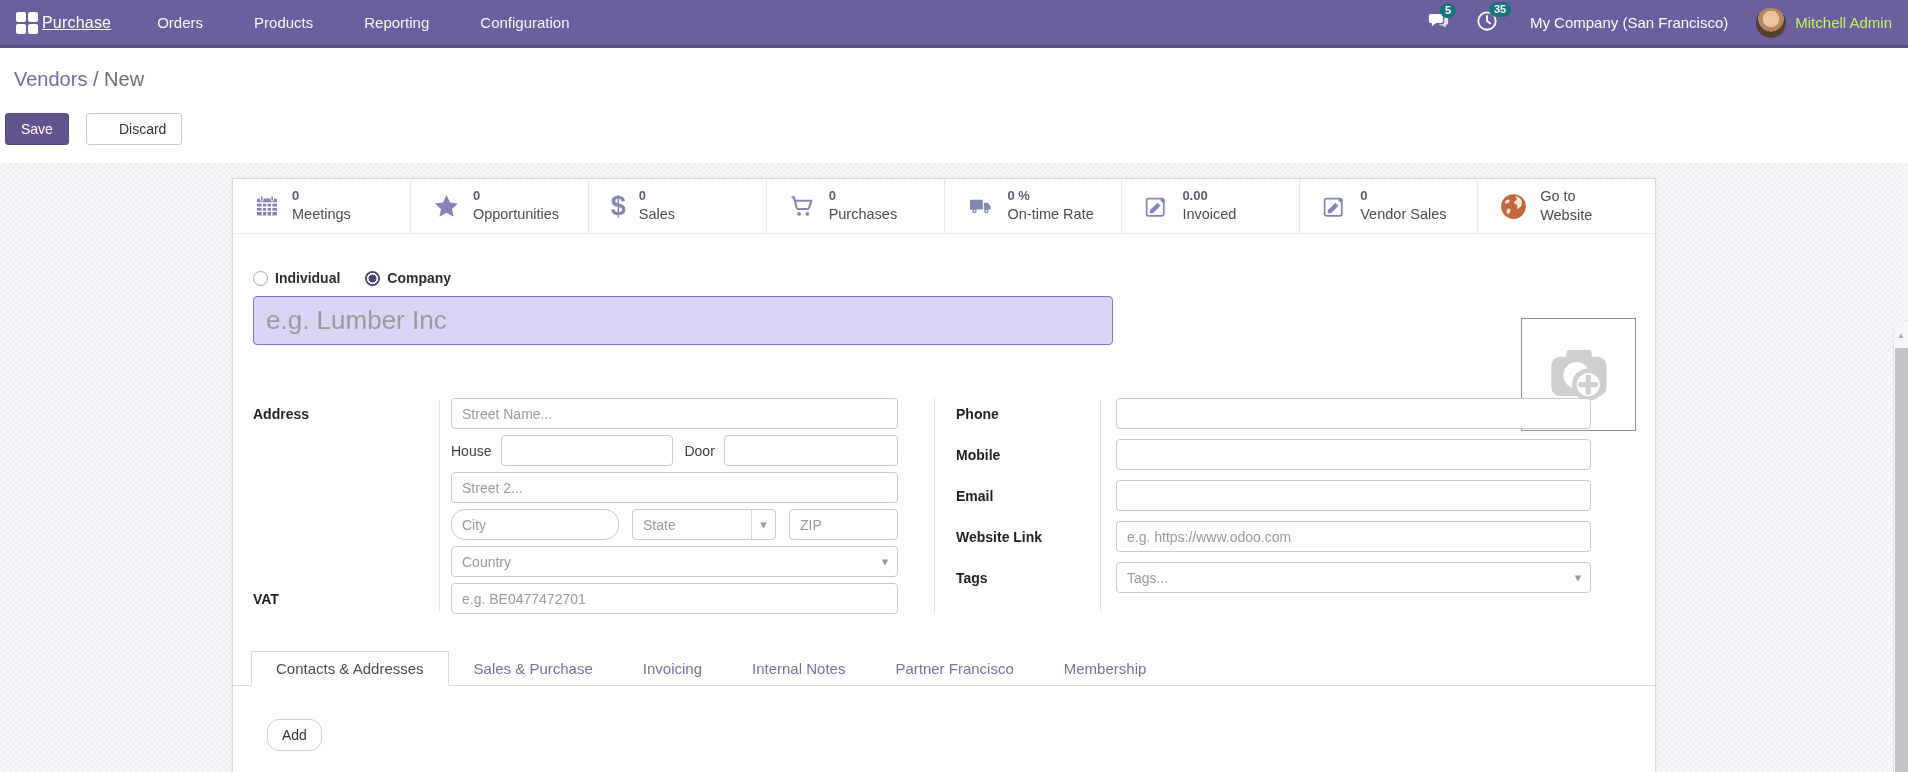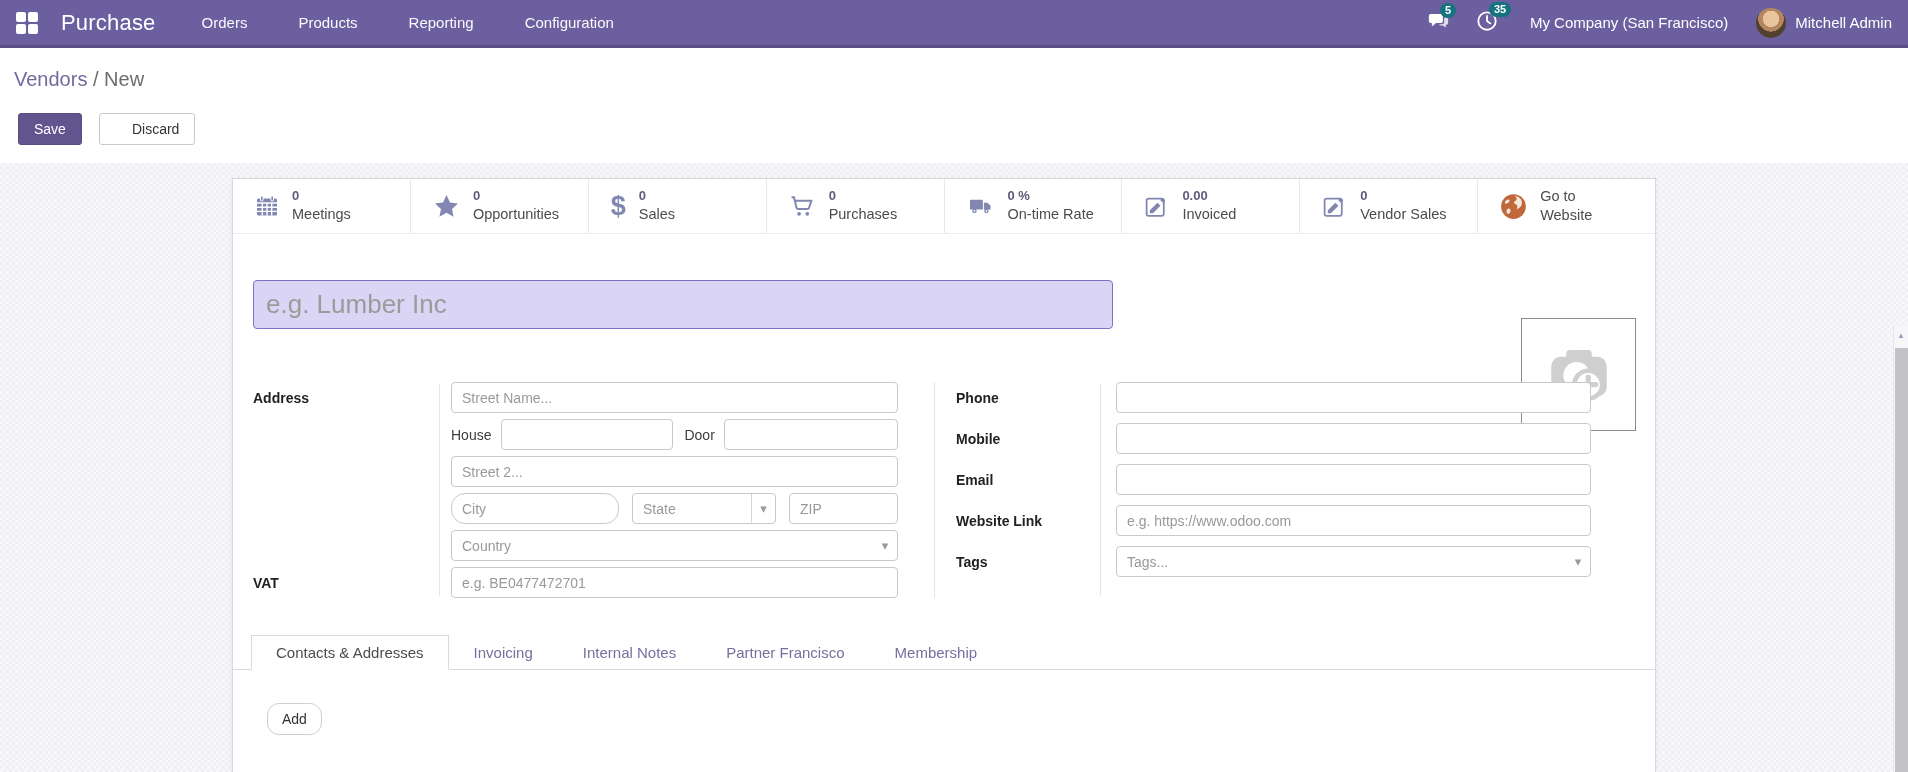--- a/index.html
+++ b/index.html
@@ -6,38 +6,38 @@
   html,body { width:1908px; height:772px; overflow:hidden; background:#fff;
     font-family:"Liberation Sans", sans-serif; }
 
   
   .topbar { position:absolute; top:0; left:0; right:0; height:48px;
     background:#6c5f9f; border-bottom:3px solid #594d85;
     display:flex; align-items:center; padding:0 16px; color:#fff; z-index:5; }
   .apps-icon { display:grid; grid-template-columns:10px 10px; grid-auto-rows:10px;
     gap:2px; cursor:pointer; }
   .apps-icon span { background:#fff; border-radius:2px; }
-  .brand { font-size:22px; margin-left:23px; letter-spacing:.2px; cursor:pointer; }
+  .brand { font-size:16px; margin-left:4px; letter-spacing:.2px; cursor:pointer;text-decoration:underline; }
   .nav-menus { display:flex; margin-left:46px; gap:51px; }
   .nav-menu { font-size:15px; color:rgba(255,255,255,.96); cursor:pointer; background:none; border:none; font-family:inherit; }
   .nav-right { margin-left:auto; display:flex; align-items:center; }
   .nav-icon-btn { position:relative; background:none; border:none; cursor:pointer; margin-right:26px; display:flex; }
   .o-badge { position:absolute; top:-8px; left:13px; background:#15737f; color:#fff;
     font-size:11px; font-weight:700; line-height:15px; padding:0 5px; border-radius:9px; }
   .company-switch { font-size:15px; color:#fff; margin:0 28px 0 6px; background:none; border:none; font-family:inherit; cursor:pointer; }
-  .user-menu { display:flex; align-items:center; gap:9px; cursor:pointer; background:none; border:none; color:#ffffff; font-family:inherit; }
+  .user-menu { display:flex; align-items:center; gap:9px; cursor:pointer; background:none; border:none; color:#bef264; font-family:inherit; }
   .avatar { width:30px; height:30px; border-radius:50%; display:inline-block;
     background:radial-gradient(circle at 50% 36%, #e9c49c 0 33%, #b58760 34% 52%, #53412f 53% 100%); }
   .user-name { font-size:15px; }
 
   
   .control-panel { position:absolute; top:48px; left:0; right:0; height:115px; background:#fff; }
   .breadcrumb { position:absolute; left:14px; top:20px; font-size:20px; color:#6d6d6d; }
   .breadcrumb .bc-link { color:#6f6b9e; cursor:pointer; }
-  .cp-buttons { position:absolute; left:18px; top:65px; display:flex; gap:17px;align-items:flex-end; }
+  .cp-buttons { position:absolute; left:5px; top:65px; display:flex; gap:17px;align-items:flex-end; }
   .btn { font-family:inherit; font-size:14px; border-radius:3px; padding:7px 15px; cursor:pointer; }
   .btn-primary { background:#62548f; border:1px solid #594c83; color:#fff; }
   .btn-secondary { background:#fff; border:1px solid #c9c9c9; color:#333;padding-left:32px; }
 
   
   .content { position:absolute; top:163px; left:0; right:0; bottom:0;
     background-image:conic-gradient(#eff0f3 90deg, #f8f8fa 90deg 180deg, #eff0f3 180deg 270deg, #f8f8fa 270deg);
     background-size:6px 6px; }
   .sheet { position:absolute; left:232px; top:15px; width:1424px; height:600px;
     background:#fff; border:1px solid #d9d9dd; border-bottom:none; box-shadow:0 1px 4px rgba(0,0,0,.07); }
@@ -266,20 +266,30 @@
             </svg>
         </span>
         <span class="stat-text">
             <span class="stat-value">Go to</span>
             <span class="stat-label">Website</span>
           </span>
       </button>
     </div>
 
     <div class="form-body">
+      <div class="radio-row">
+        <label class="radio-opt">
+          <input type="radio" name="ctype" style="">
+          <span class="radio-text">Individual</span>
+        </label>
+        <label class="radio-opt">
+          <input type="radio" name="ctype" checked="" style="">
+          <span class="radio-text">Company</span>
+        </label>
+      </div>
 
       <input class="name-input" placeholder="e.g. Lumber Inc" style="">
 
       <div class="camera-box">
         <span>
           <svg viewBox="0 0 64 64" width="78" height="74">
               <path fill="#cfcfcf" d="M24 12h16a3 3 0 0 1 3 3v3h5a8 8 0 0 1 8 8v18a8 8 0 0 1-8 8H16a8 8 0 0 1-8-8V26a8 8 0 0 1 8-8h5v-3a3 3 0 0 1 3-3z"></path>
               <circle cx="30" cy="34" r="11.5" fill="#fff"></circle>
               <circle cx="40" cy="42" r="12" fill="#fff" stroke="#cfcfcf" stroke-width="4"></circle>
               <path stroke="#cfcfcf" stroke-width="4.5" stroke-linecap="round" d="M40 35.5v13M33.5 42h13"></path>
@@ -336,20 +346,21 @@
           <div class="fcell">
             <input class="tin" placeholder="Tags..." style="">
             <span class="chev">▾</span>
           </div>
         </div>
       </div>
     </div>
 
     <div class="tabbar">
       <button class="tab active">Contacts &amp; Addresses</button>
+      <button class="tab">Sales &amp; Purchase</button>
       <button class="tab">Invoicing</button>
       <button class="tab">Internal Notes</button>
       <button class="tab">Partner Francisco</button>
       <button class="tab">Membership</button>
     </div>
     <div class="tabcontent">
       <button class="add-btn">Add</button>
     </div>
   </div>
 

